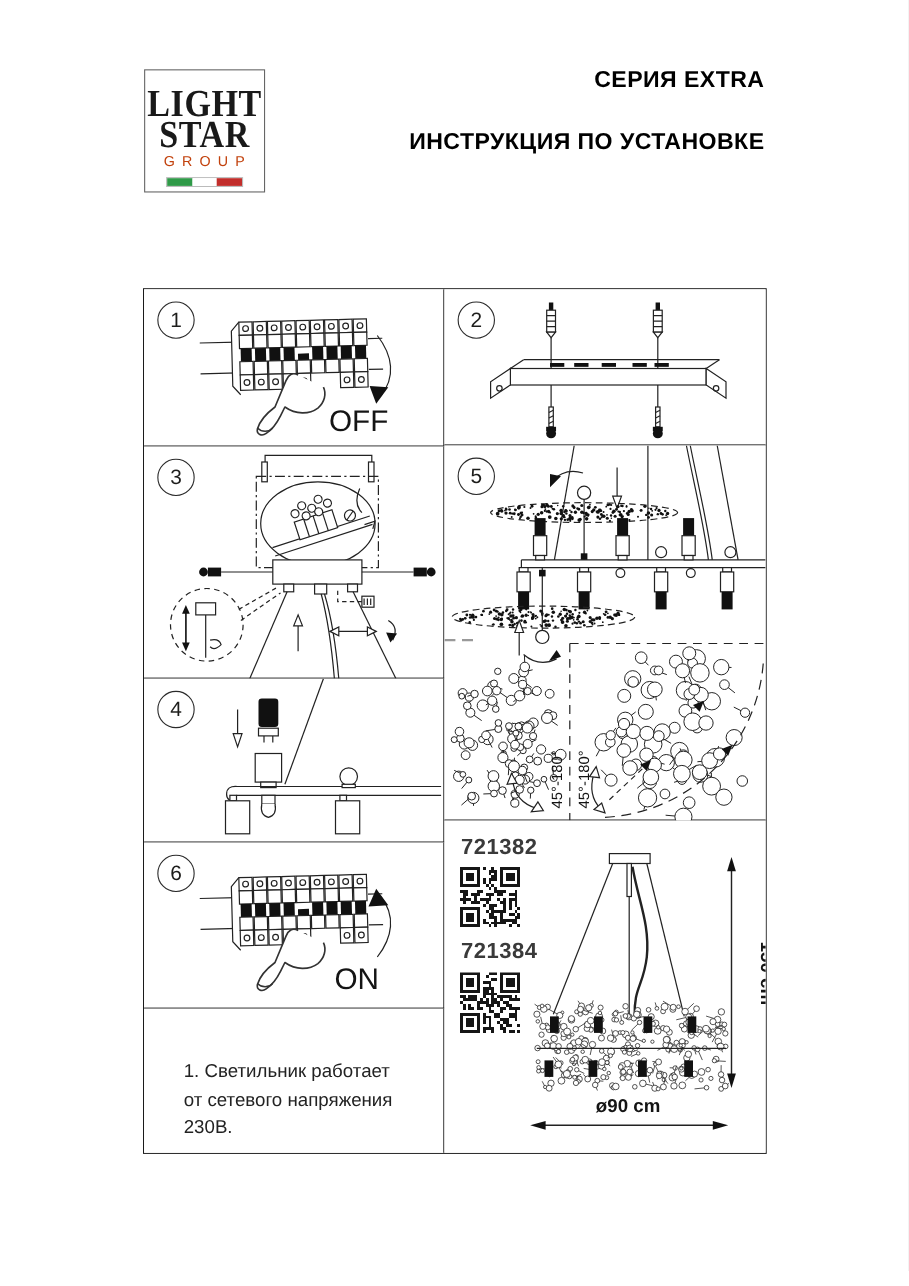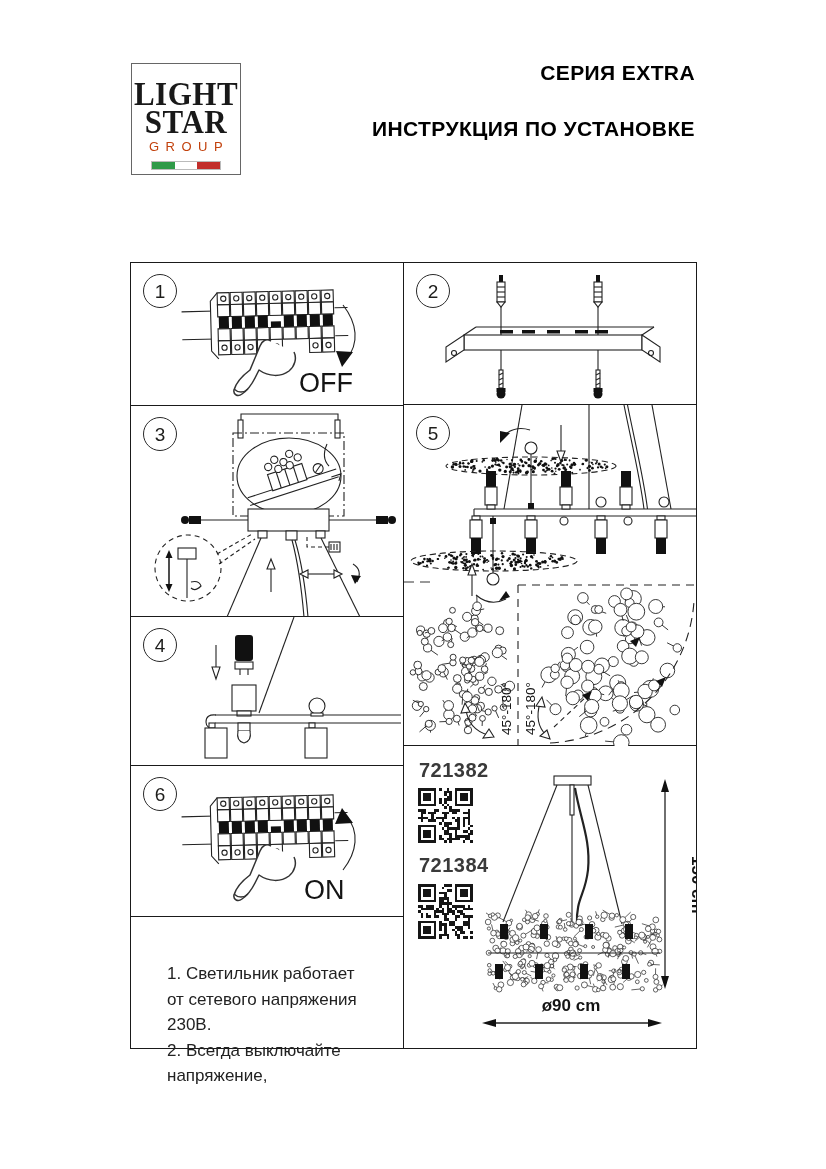--- a/index.html
+++ b/index.html
@@ -383,21 +383,20 @@
           <path d="M103,128 c4,4 10,4 14,0" stroke="#333" stroke-width="1.3"></path>
         </g>
         <text x="173" y="133" font-size="27">ON</text>
       </svg>
     </div>
 
     <div class="panel b-r" style="left:0;top:654px;width:273px;height:131px;">
       <div class="notes-text">
         <div>1. Светильник работает</div>
         <div>от сетевого напряжения 230В.</div>
-        <div>2. Всегда выключайте напряжение,</div>
       </div>
     </div>
 
     <div class="panel b-b" style="left:273px;top:142px;width:292px;height:341px;">
       <div class="stepnum">5</div>
       <svg width="292" height="341" viewBox="0 0 292 341">
         <g stroke="#222" fill="none" stroke-width="1.1">
 
           <line x1="118" y1="0" x2="100" y2="104"></line>
           <path d="M220,0 C228,40 236,72 240,104"></path>

